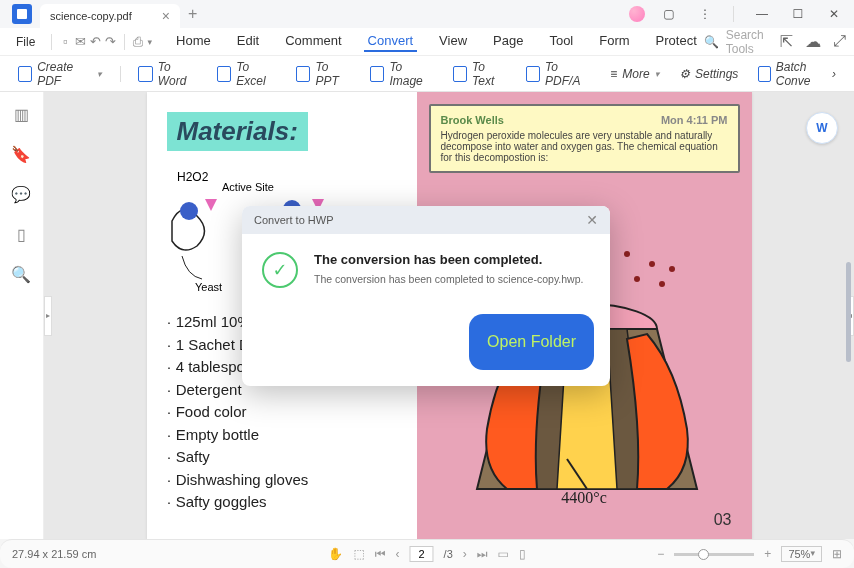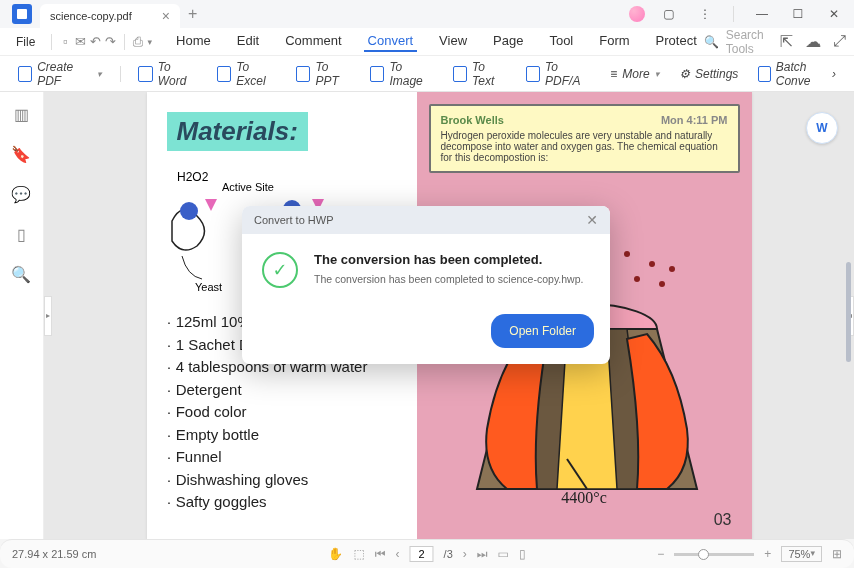--- a/index.html
+++ b/index.html
@@ -55,21 +55,21 @@
 .scroll-indicator { position:absolute; right:3px; top:170px; width:5px; height:100px; background:#b8beca; border-radius:3px; }
 
 .dialog { position: absolute; top: 206px; left: 242px; width: 368px; background: #fff; border-radius: 8px; box-shadow: 0 8px 32px rgba(0,0,0,0.25); z-index: 100; }
 .dialog-title { background: #e8ecf2; padding: 6px 12px; font-size: 11px; color: #555; border-radius: 8px 8px 0 0; display: flex; justify-content: space-between; align-items: center; }
 .dialog-close { color: #888; cursor: pointer; font-size: 14px; }
 .dialog-body { padding: 18px 20px; display: flex; gap: 16px; align-items: flex-start; }
 .check-circle { width: 36px; height: 36px; border: 2px solid #4cc96f; border-radius: 50%; display: flex; align-items: center; justify-content: center; color: #4cc96f; font-size: 18px; flex-shrink: 0; }
 .dialog-heading { font-size: 13px; font-weight: 600; color: #222; margin-bottom: 6px; }
 .dialog-text { font-size: 10.5px; color: #666; }
 .dialog-footer { padding: 8px 16px 16px; display: flex; justify-content: flex-end; }
-.open-folder-btn { background: #2b6cdf; color: #fef9c3; border: none; border-radius: 14px; padding: 10px 18px; font-size: 12px; cursor: pointer; }
+.open-folder-btn { background: #2b6cdf; color: #bef264; border: none; border-radius: 14px; padding: 19px 18px; font-size: 16px; cursor: pointer; }
 
 .statusbar { height: 29px; background: #fafafa; border-top: 1px solid #e5e5e5; display: flex; align-items: center; padding: 0 12px; font-size: 11px; color: #666; border-radius: 12px; }
 .status-center { position: absolute; left: 50%; transform: translateX(-50%); display: flex; align-items: center; gap: 10px; }
 .page-input { width: 24px; text-align: center; border: 1px solid #ccc; font-size: 11px; padding: 1px; }
 .nav-icon { color: #999; cursor: pointer; font-size: 12px; }
 .status-right { margin-left: auto; display: flex; align-items: center; gap: 10px; }
 .zoom-slider { width: 80px; height: 3px; background: #ccc; position: relative; }
 .zoom-thumb { position: absolute; left: 24px; top: -4px; width: 11px; height: 11px; background: #fff; border: 1px solid #999; border-radius: 50%; }
 .zoom-box { border: 1px solid #ccc; padding: 1px 6px; font-size: 11px; display: flex; gap: 0; }
 </style>
@@ -204,21 +204,21 @@
             <text x="28" y="130" font-size="11" font-family="cursive">Yeast</text>
           </svg>
         </div>
         <div class="materials-list" id="mat-list">
             <div>125ml 10%</div>
             <div>1 Sachet D</div>
             <div>4 tablespoons of warm water</div>
             <div>Detergent</div>
             <div>Food color</div>
             <div>Empty bottle</div>
-            <div>Funnel</div>
+            <div>Safty</div>
             <div>Dishwashing gloves</div>
             <div>Safty goggles</div>
           </div>
       </div>
       <div class="page-right">
         <div class="comment-box">
           <div class="comment-header">
             <span>Brook Wells</span>
             <span class="comment-time">Mon 4:11 PM</span>
           </div>

